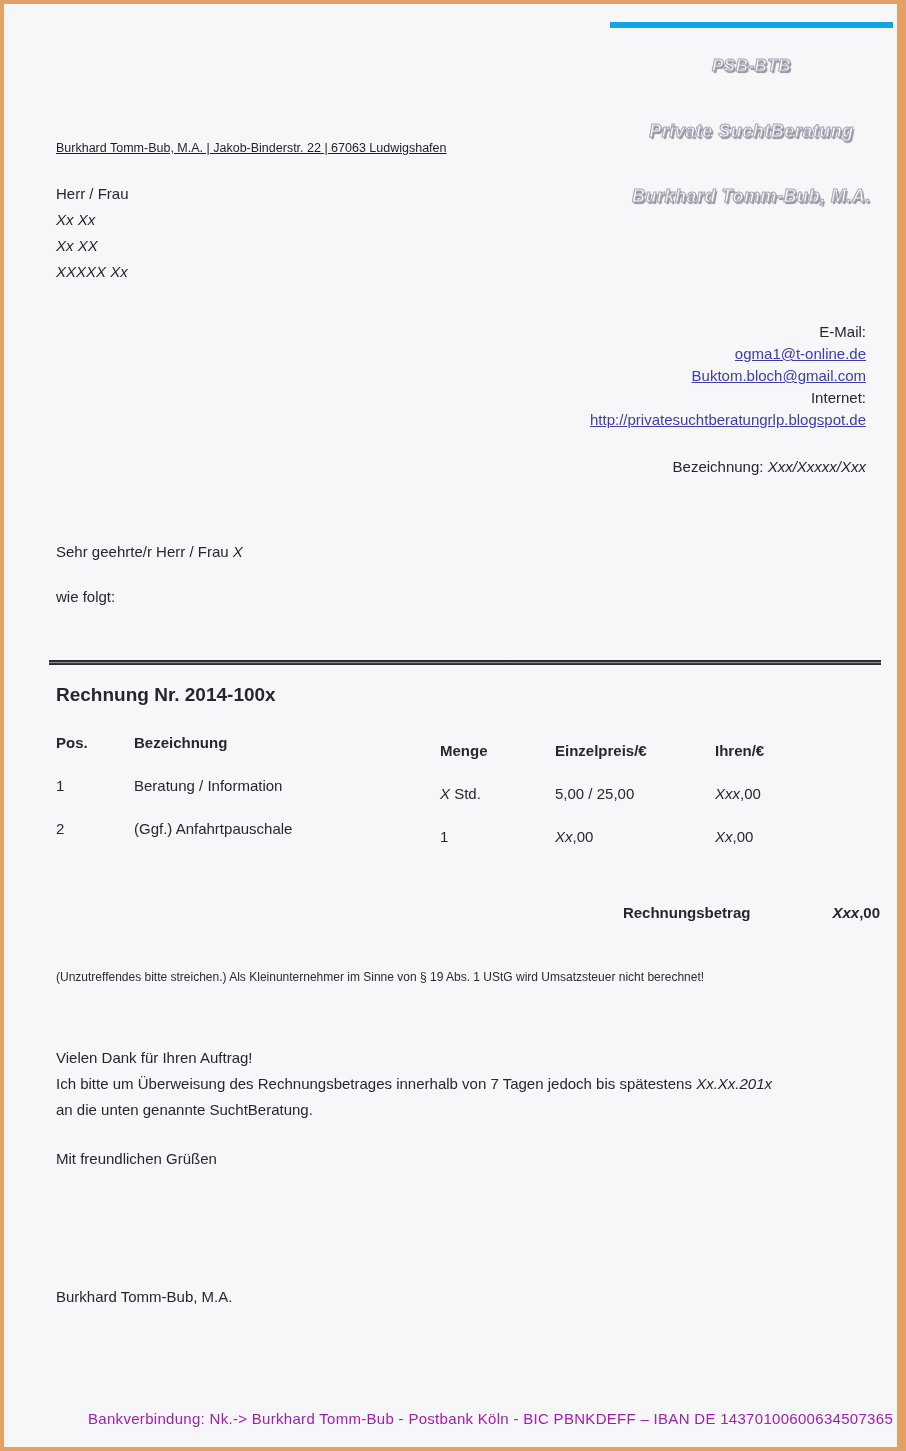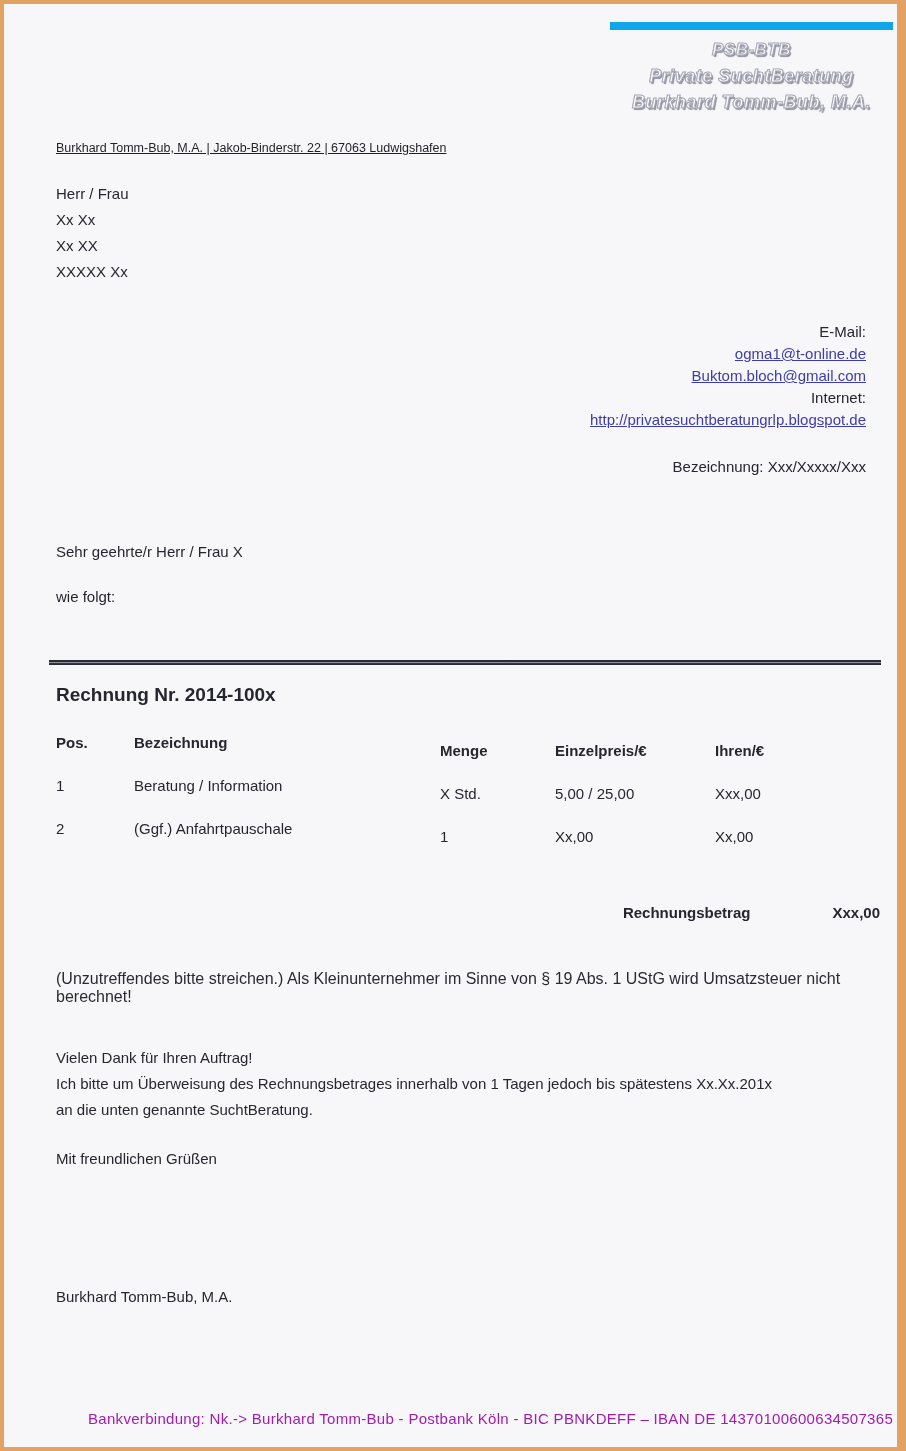--- a/index.html
+++ b/index.html
@@ -9,39 +9,39 @@
     box-sizing: border-box;
     background: #f7f7fa;
     border: 4px solid #e2a263;
     border-right-width: 9px;
     font-family: "Liberation Sans", sans-serif;
     color: #26262e;
     font-size: 15px;
     overflow: hidden;
   }
   .abs { position: absolute; }
-  .it { }
+  .it { font-style: italic; }
 
   
   .logo-block {
     top: 18px; right: 4px; width: 283px;
-    border-top: 8px solid #0ea5e9;
-    padding-top: 7px;
+    border-top: 6px solid #0ea5e9;
+    padding-top: 25px;
     text-align: center;
   }
   .logo-line {
     font-weight: bold; font-style: italic;
     color: #fafafc;
     -webkit-text-stroke: 1px #a6a6b4;
     text-shadow: 1.5px 1.5px 1px #8f8f9e, -0.5px -0.5px 0 #c9c9d4;
     letter-spacing: 0.5px;
     line-height: 26px;
   }
   .logo-1 { font-size: 17px; }
-  .logo-2, .logo-3 { font-size: 18px; }
+  .logo-2, .logo-3 { font-size: 18px; margin-top: 39px; }
 
   .sender-line {
     left: 52px; top: 137px;
     font-size: 12.5px;
     text-decoration: underline;
     color: #1f1f26;
   }
 
   .recipient { left: 52px; top: 177px; line-height: 26px; }
 
@@ -73,21 +73,21 @@
   .inv-r2 { top: 816px; }
   .c-qty, .c-unit, .c-total { text-align: left; margin-top: 8px; }
 
   .total-row {
     left: 52px; top: 900px; width: 824px;
     display: flex; justify-content: flex-end; align-items: flex-start;
   }
   .total-label { font-weight: bold; margin-right: 82px; }
   .total-value { font-weight: bold; }
 
-  .smallprint { left: 52px; top: 966px; font-size: 16px; color: #2a2a32; }
+  .smallprint { left: 52px; top: 966px; font-size: 12px; color: #2a2a32; }
 
   .thanks { left: 52px; top: 1041px; line-height: 26px; width: 810px; }
   .regards { left: 52px; top: 1146px; }
   .signature { left: 52px; top: 1284px; }
 
   .footer-line {
     left: 52px; top: 1406px; width: 830px;
     font-size: 15px;
     color: #a21caf;
     letter-spacing: 0.3px;
@@ -163,21 +163,21 @@
 
   <div class="abs total-row">
     <div class="total-label">Rechnungsbetrag</div>
     <div class="total-value"><span class="it">Xxx</span><span>,00</span></div>
   </div>
 
   <div class="abs smallprint">(Unzutreffendes bitte streichen.) Als Kleinunternehmer im Sinne von § 19 Abs. 1 UStG wird Umsatzsteuer nicht berechnet!</div>
 
   <div class="abs thanks">
     <div>Vielen Dank für Ihren Auftrag!</div>
-    <div><span>Ich bitte um Überweisung des Rechnungsbetrages innerhalb von 1 Tagen jedoch bis spätestens </span><span class="it">Xx.Xx.201x</span></div>
+    <div><span>Ich bitte um Überweisung des Rechnungsbetrages innerhalb von 7 Tagen jedoch bis spätestens </span><span class="it">Xx.Xx.201x</span></div>
     <div>an die unten genannte SuchtBeratung.</div>
   </div>
 
   <div class="abs regards">Mit freundlichen Grüßen</div>
 
   <div class="abs signature">Burkhard Tomm-Bub, M.A.</div>
 
   <div class="abs footer-line">Bankverbindung:  Nk.-&gt; Burkhard Tomm-Bub - Postbank Köln - BIC PBNKDEFF – IBAN  DE 14370100600634507365</div>
 
 </div>

